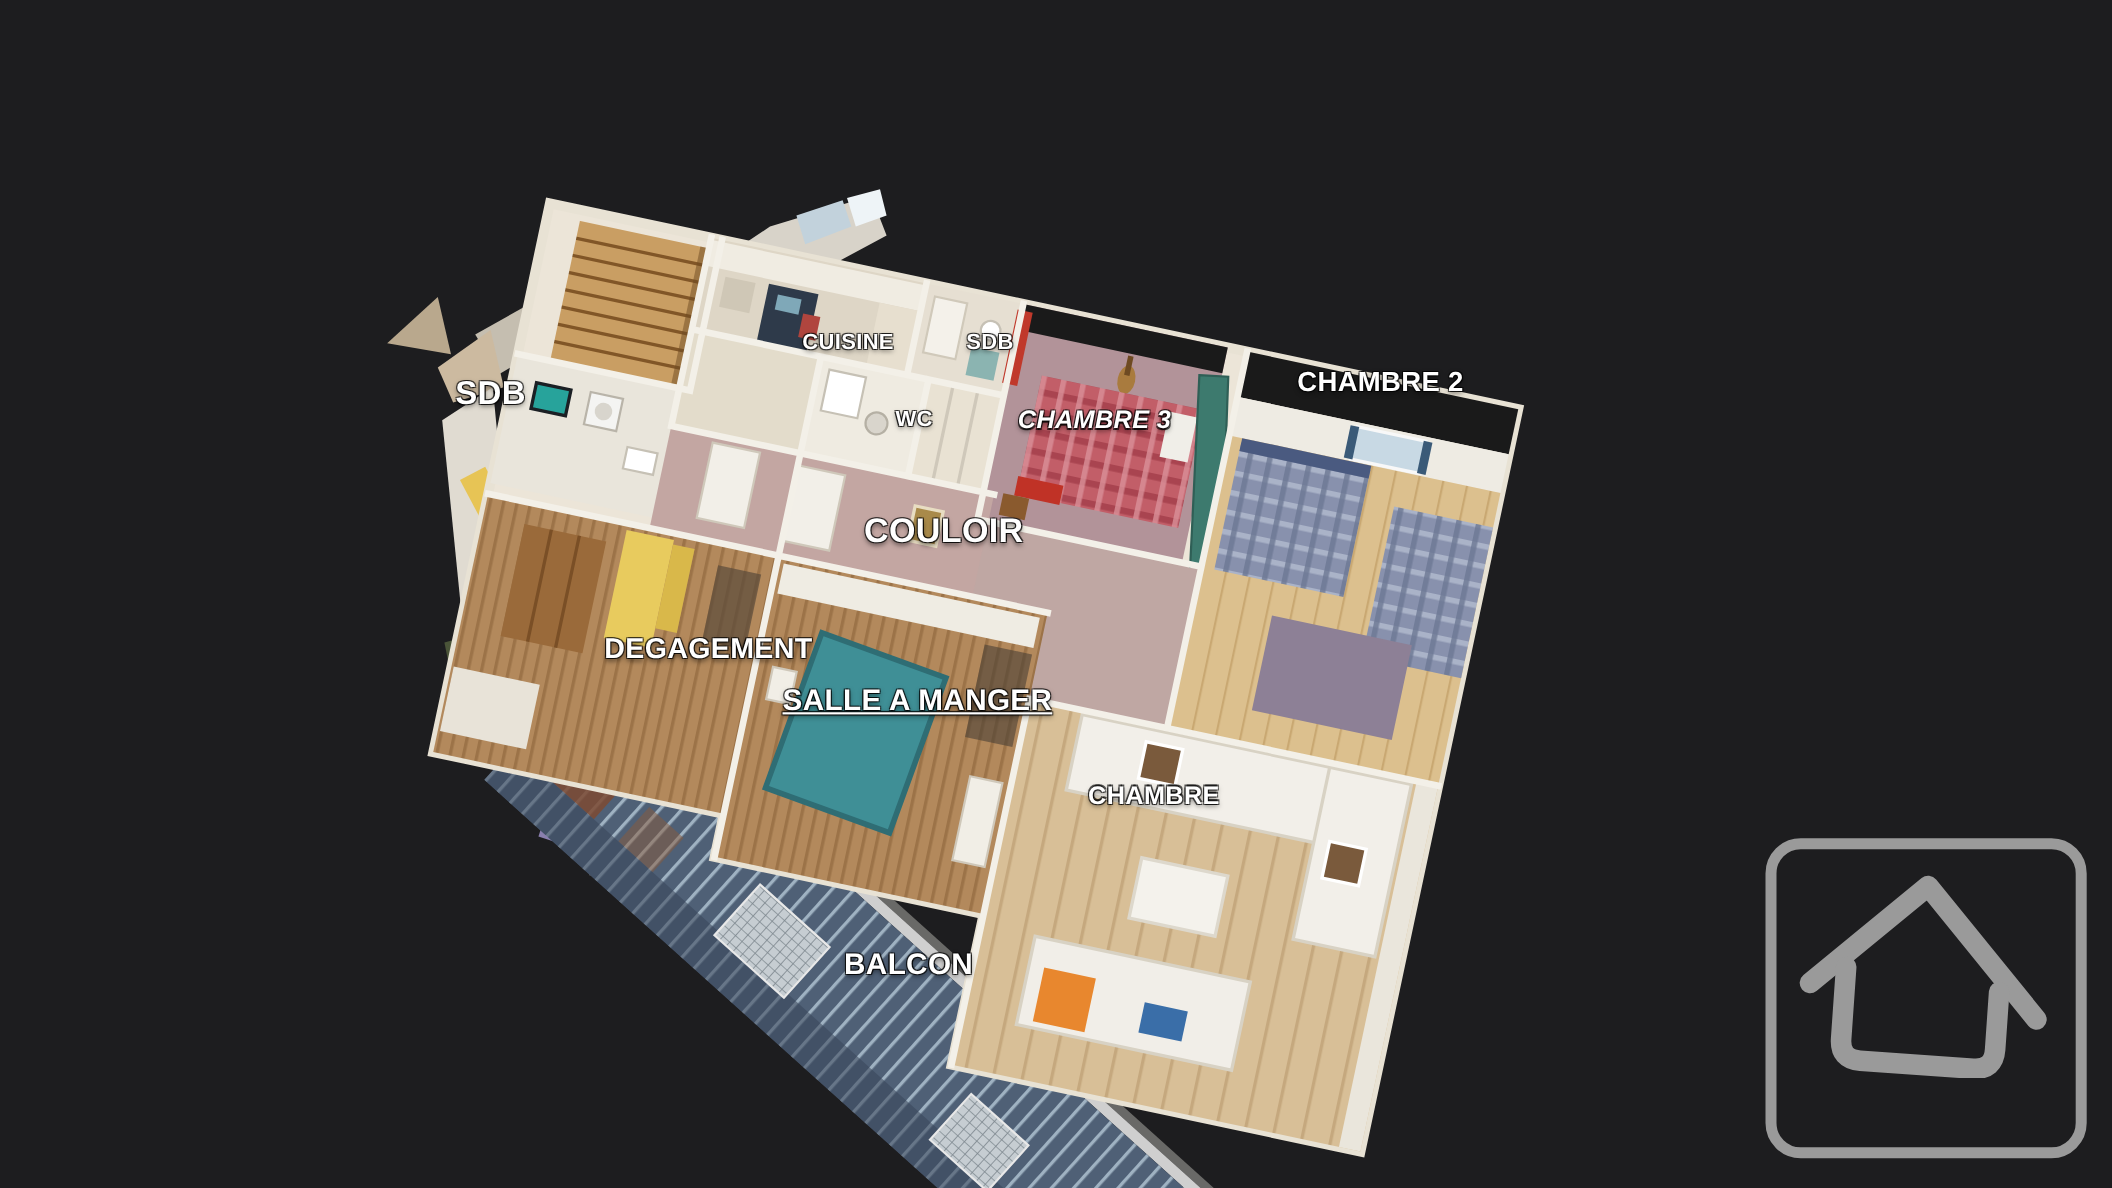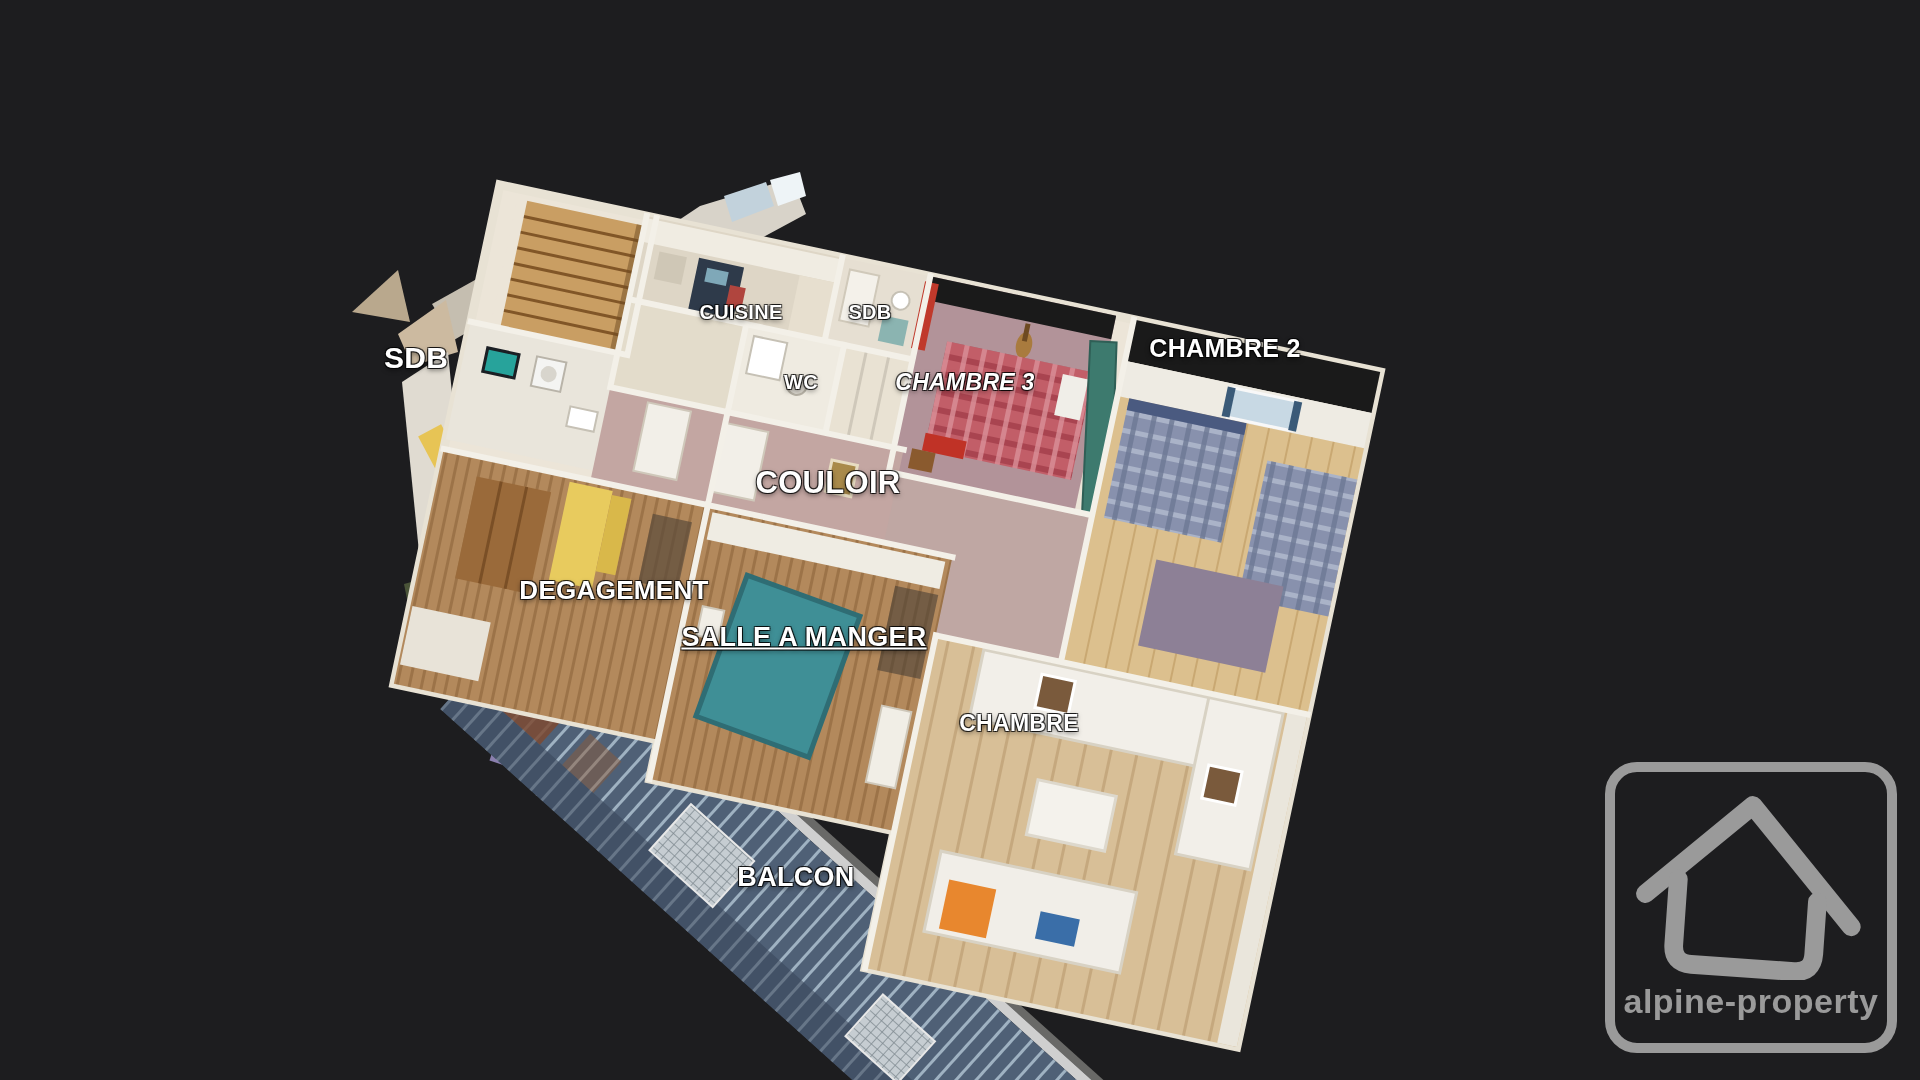--- a/index.html
+++ b/index.html
@@ -25,20 +25,21 @@
     font-family:"Liberation Sans", sans-serif;
   }
   .labels-layer{position:absolute;inset:0;pointer-events:none;}
   .room-label{
     position:absolute;transform:translate(-50%,-50%);
     color:var(--label_text);font-weight:700;white-space:nowrap;
     letter-spacing:.3px;
     text-shadow:-1px -1px 0 rgba(0,0,0,.65), 1px -1px 0 rgba(0,0,0,.65),
                 -1px 1px 0 rgba(0,0,0,.65), 1px 1px 0 rgba(0,0,0,.65),
                 0 2px 5px rgba(0,0,0,.55);
+    margin-left:30px;
   }
   .logo{
     position:absolute;left:1605px;top:762px;width:292px;height:291px;
     box-sizing:border-box;border:10px solid var(--logo_gray);border-radius:32px;
     display:flex;flex-direction:column;align-items:center;justify-content:flex-start;
   }
   .logo svg{margin-top:20px;}
   .logo-text{
     position:absolute;bottom:22px;width:100%;text-align:center;
     color:var(--logo_gray);font-size:34px;font-weight:700;letter-spacing:0.5px;
@@ -255,16 +256,15 @@
     </div>
 
   
   <div class="logo">
     <svg width="232" height="188" viewBox="0 0 248 200">
       <g transform="rotate(4 124 100)" fill="none" stroke="#9a9a9a" stroke-width="20" stroke-linecap="round" stroke-linejoin="round">
         <path d="M 12 116 L 120 14 L 234 136"></path>
         <path d="M 46 98 L 46 168 Q 46 188 66 188 L 176 188 Q 196 188 196 168 L 196 112"></path>
       </g>
     </svg>
-    <div class="logo-text">alpine-property</div>
   </div>
 
 </div>
 
 </body></html>

